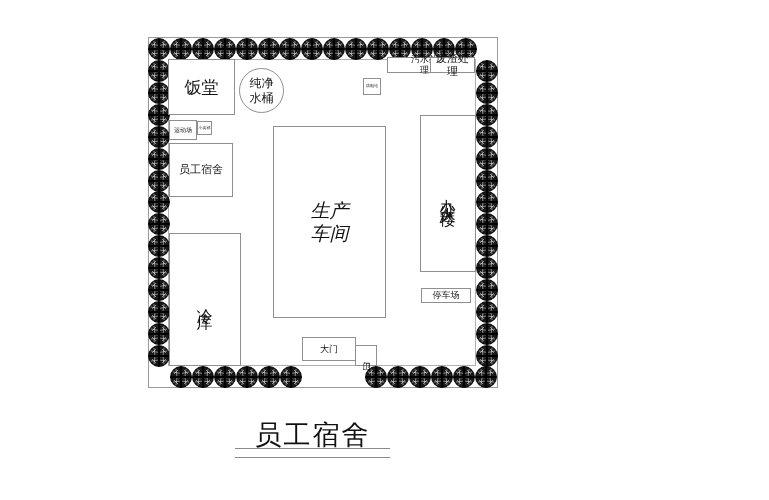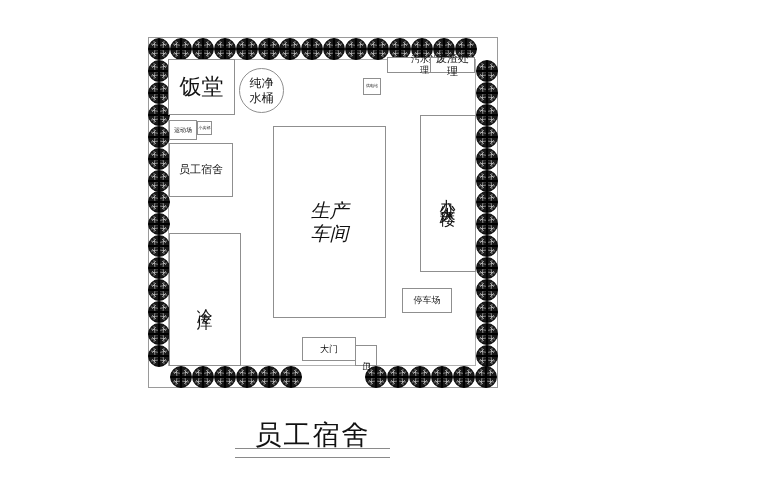--- a/index.html
+++ b/index.html
@@ -207,21 +207,21 @@
         <use href="#tree-sym"></use>
       </svg>
       <svg class="tree" viewBox="0 0 22 22" style="left: 453px; top: 366px;">
         <use href="#tree-sym"></use>
       </svg>
       <svg class="tree" viewBox="0 0 22 22" style="left: 475px; top: 366px;">
         <use href="#tree-sym"></use>
       </svg>
     </div>
 
-  <div class="bld" style="left:168px; top:59px; width:67px; height:56px; font-size:22px;">
+  <div class="bld" style="left:168px; top:59px; width:67px; height:56px; font-size:17px;">
     <span>饭堂</span>
   </div>
 
   <div class="circle" style="left:239px; top:68px; width:45px; height:45px; font-size:12px;text-align:right;">
     <div>
       <span style="display:block;line-height:1.25">纯净</span>
       <span style="display:block;line-height:1.25">水桶</span>
     </div>
   </div>
 
@@ -255,21 +255,21 @@
     <span>污水处理</span>
   </div>
   <div class="bld" style="left:430px; top:57px; width:45px; height:16px; font-size:11px;">
     <span>废渣处理</span>
   </div>
 
   <div class="bld vert" style="left:420px; top:115px; width:56px; height:157px; font-size:16px;">
     <span>办公大楼</span>
   </div>
 
-  <div class="bld" style="left:402px; top:288px; width:50px; height:25px; font-size:9px;">
+  <div class="bld" style="left:421px; top:288px; width:50px; height:15px; font-size:9px;">
     <span>停车场</span>
   </div>
 
   <div class="bld" style="left:302px; top:337px; width:54px; height:24px; font-size:9px;">
     <span>大门</span>
   </div>
   <div class="bld vert" style="left:355px; top:345px; width:22px; height:21px; font-size:8px;">
     <span style="letter-spacing:1px">门卫</span>
   </div>
 

